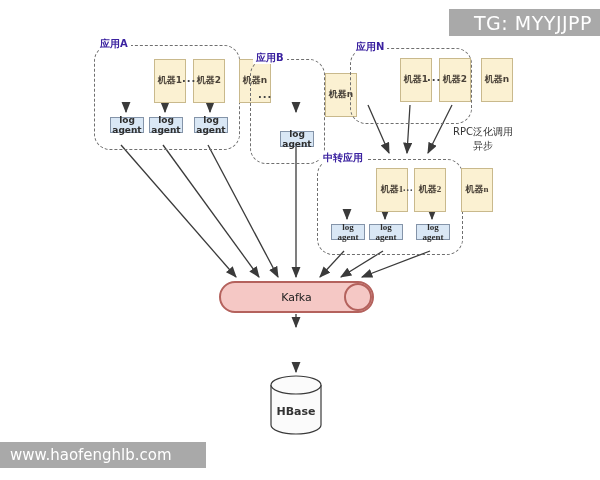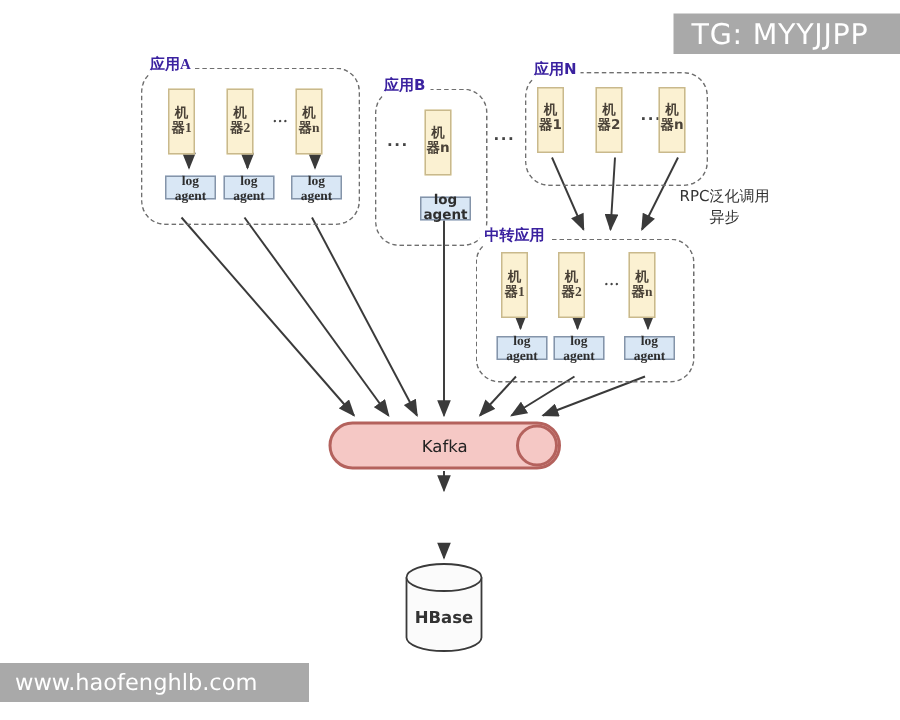--- a/index.html
+++ b/index.html
@@ -33,32 +33,33 @@
     background: #ffffff;
     padding: 0 3px;
     font-size: 10px;
     font-weight: bold;
     color: #3b22a0;
     white-space: nowrap;
     line-height: 1.2;
   }
   .machine {
     position: absolute;
-    width: 18px;
+    width: 32px;
     height: 44px;
     background: #fbf1d2;
     border: 1px solid #c9b98c;
     display: flex;
     align-items: center;
     justify-content: center;
     font-size: 9px;
     font-weight: bold;
     color: #4a4238;
     text-align: center;
     line-height: 1.1;
+    margin-left: 42px;
   }
   .agent {
     position: absolute;
     width: 34px;
     height: 16px;
     background: #d9e7f5;
     border: 1px solid #8494a9;
     display: flex;
     align-items: center;
     justify-content: center;
@@ -143,21 +144,21 @@
     display: flex;
     align-items: center;
     white-space: nowrap;
   }
   .banner-top {
     left: 449px;
     top: 9px;
     width: 151px;
     height: 27px;
     font-size: 19px;
-    padding-left: 12px;
+    padding-left: 25px;
     letter-spacing: 0.5px;
   }
   .banner-bottom {
     left: 0;
     top: 442px;
     width: 206px;
     height: 26px;
     font-size: 15px;
     padding-left: 10px;
   }
@@ -193,21 +194,21 @@
     <line x1="430" y1="251" x2="362" y2="277" marker-end="url(#ah)"></line>
 
     <line x1="368" y1="105" x2="389" y2="153" marker-end="url(#ah)"></line>
     <line x1="410" y1="105" x2="407" y2="153" marker-end="url(#ah)"></line>
     <line x1="452" y1="105" x2="428" y2="153" marker-end="url(#ah)"></line>
 
     <line x1="296" y1="314" x2="296" y2="327" marker-end="url(#ah)"></line>
     <line x1="296" y1="363" x2="296" y2="372" marker-end="url(#ah)"></line>
   </svg>
 
-  <div class="group" style="left:94px; top:45px; width:146px; height:105px;font-family:Liberation Serif, serif;">
+  <div class="group" style="left:94px; top:45px; width:146px; height:105px;">
     <div class="group-label">应用A</div>
     <div class="machine" style="left:17px; top:13px;">机器1</div>
     <div class="machine" style="left:56px; top:13px;">机器2</div>
     <div class="dots" style="left:87px; top:28px;">...</div>
     <div class="machine" style="left:102px; top:13px;">机器n</div>
     <div class="agent" style="left:15px; top:71px;">log agent</div>
     <div class="agent" style="left:54px; top:71px;">log agent</div>
     <div class="agent" style="left:99px; top:71px;">log agent</div>
   </div>
 

